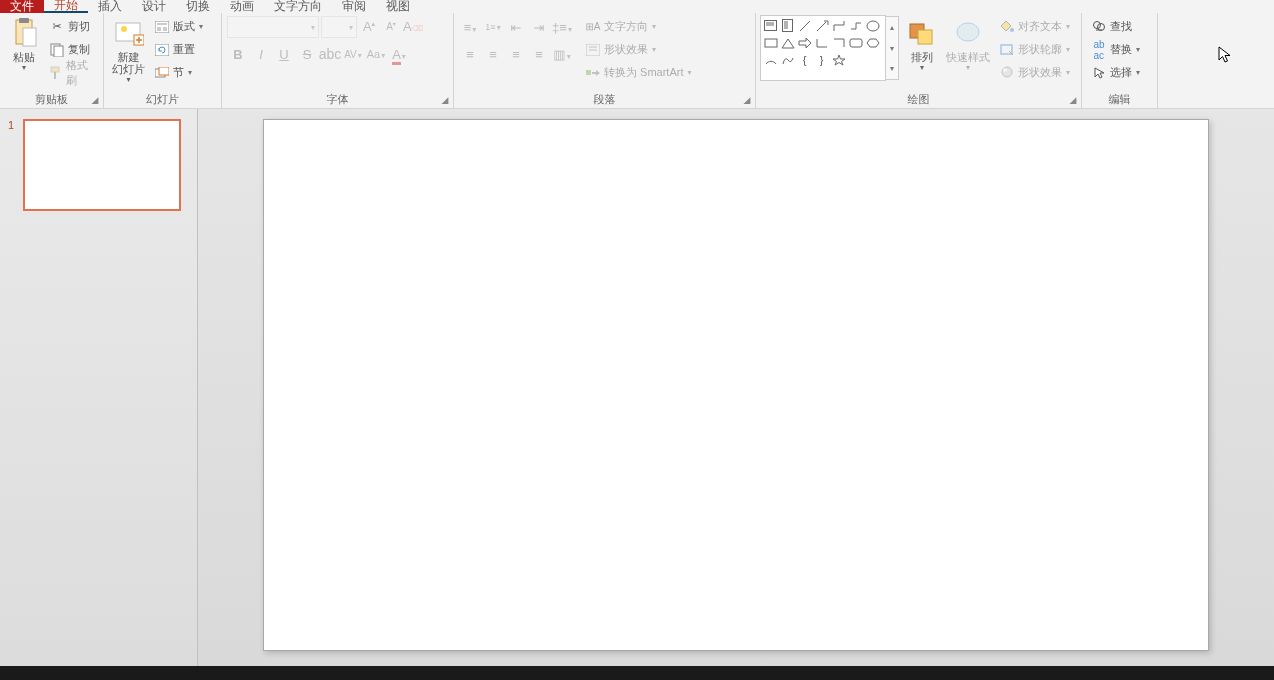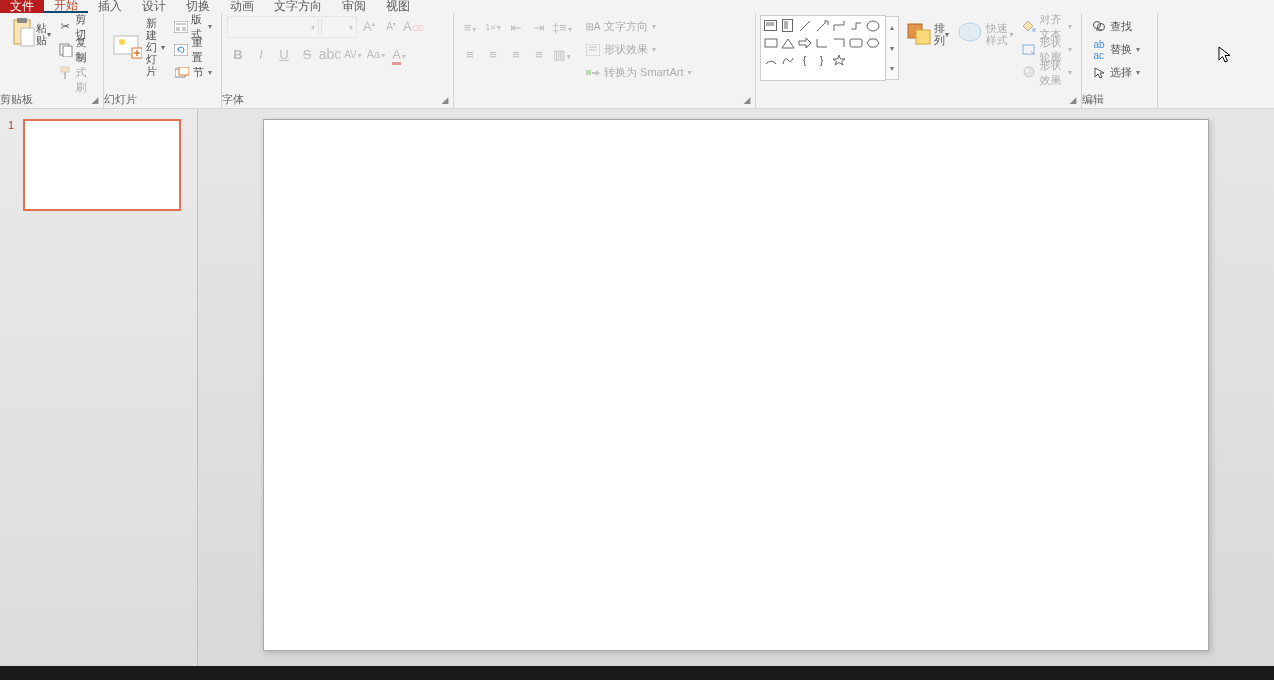--- a/index.html
+++ b/index.html
@@ -7,25 +7,25 @@
     
     
     .tab-bar { height: 13px; background: #f3f3f3; display: flex; align-items: flex-end; font-size: 12px; color: #5a5a5a; }
     .tab { padding: 0 10px; height: 13px; display: flex; align-items: center; cursor: pointer; }
     .tab.file { background: #b91c1c; color: #fff; }
     .tab.active { color: #b7472a; border-bottom: 2px solid #0c4a6e; }
     
     
     .ribbon { height: 96px; background: #f3f3f3; border-bottom: 1px solid #d4d4d4; display: flex; }
     .group { border-right: 1px solid #d4d4d4; padding: 2px 4px; display: flex; flex-direction: column; position: relative; }
-    .group-label { font-size: 11px; color: #666; position: absolute; bottom: 1px; left: 0; right: 0; }
+    .group-label { text-align: center; font-size: 11px; color: #666; position: absolute; bottom: 1px; left: 0; right: 0; }
     .group-content { flex: 1; display: flex; align-items: flex-start; }
     .dlauncher { position: absolute; right: 2px; bottom: 2px; width: 12px; height: 12px; font-size: 9px; color: #888; border: 1px solid transparent; display: flex; align-items: center; justify-content: center; cursor: pointer; }
     
-    .big-btn { display: flex; flex-direction: row; align-items: center; justify-content: flex-start; padding: 2px 4px; font-size: 11px; color: #555; min-width: 40px; cursor: pointer; }
+    .big-btn { display: flex; flex-direction: column; align-items: center; justify-content: flex-start; padding: 2px 4px; font-size: 11px; color: #555; min-width: 40px; cursor: pointer; }
     .big-btn .ic { width: 32px; height: 32px; display: flex; align-items: center; justify-content: center; margin-bottom: 2px; }
     .big-btn .lbl { text-align: center; line-height: 1.1; }
     .big-btn .drop { font-size: 8px; color: #666; }
     .big-btn.disabled { opacity: 0.45; cursor: default; }
     
     .col { display: flex; flex-direction: column; gap: 2px; padding: 1px 2px; }
     .small-btn { display: flex; align-items: center; gap: 3px; font-size: 11px; color: #555; padding: 1px 3px; cursor: pointer; height: 21px; }
     .small-btn .ic { width: 16px; height: 16px; display: inline-flex; align-items: center; justify-content: center; }
     .small-btn.disabled { opacity: 0.45; cursor: default; }
     .drop-caret { font-size: 8px; color: #777; margin-left: 1px; }
@@ -285,20 +285,21 @@
             <svg width="14" height="12">
                 <rect x="0" y="3" width="5" height="5" fill="#7fb860"></rect>
                 <path d="M6 5 L10 5 L10 3 L14 6 L10 9 L10 7 L6 7 Z" fill="#888"></path>
               </svg>
           </span>
           <span>转换为 SmartArt</span>
           <span class="drop-caret">▾</span>
         </div>
       </div>
     </div>
+    <div class="group-label">段落</div>
     <div class="dlauncher">◢</div>
   </div>
 
   <div class="group" style="width:326px">
     <div class="group-content">
       <div style="position:relative;margin-right:16px">
         <div class="shapes-gallery">
           <div class="shape-cell">
               <svg width="13" height="11">
                 <rect x="0.5" y="0.5" width="12" height="10" fill="none" stroke="#666"></rect>
@@ -447,20 +448,21 @@
             <svg width="14" height="13">
                 <circle cx="7" cy="6" r="5" fill="#d6d6d6" stroke="#888"></circle>
                 <ellipse cx="5" cy="4" rx="2" ry="1.5" fill="#fff"></ellipse>
               </svg>
           </span>
           <span>形状效果</span>
           <span class="drop-caret">▾</span>
         </div>
       </div>
     </div>
+    <div class="group-label">绘图</div>
     <div class="dlauncher">◢</div>
   </div>
 
   <div class="group" style="width:76px">
     <div class="group-content">
       <div class="col">
         <div class="small-btn">
           <span class="ic">
             <svg width="14" height="13">
                 <circle cx="5" cy="5" r="3.5" fill="none" stroke="#555"></circle>

